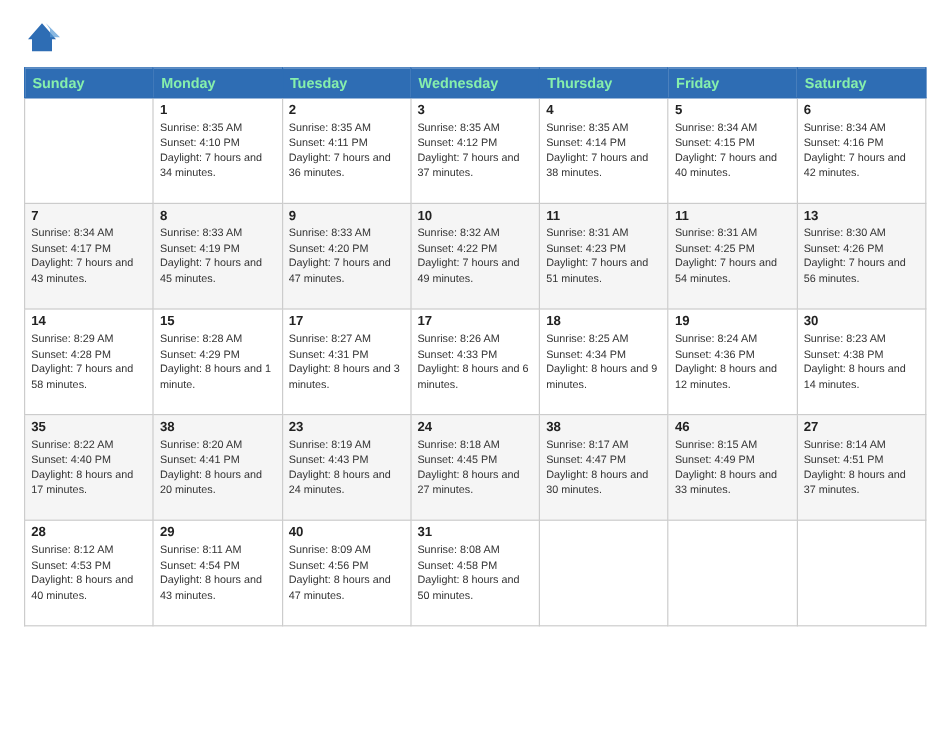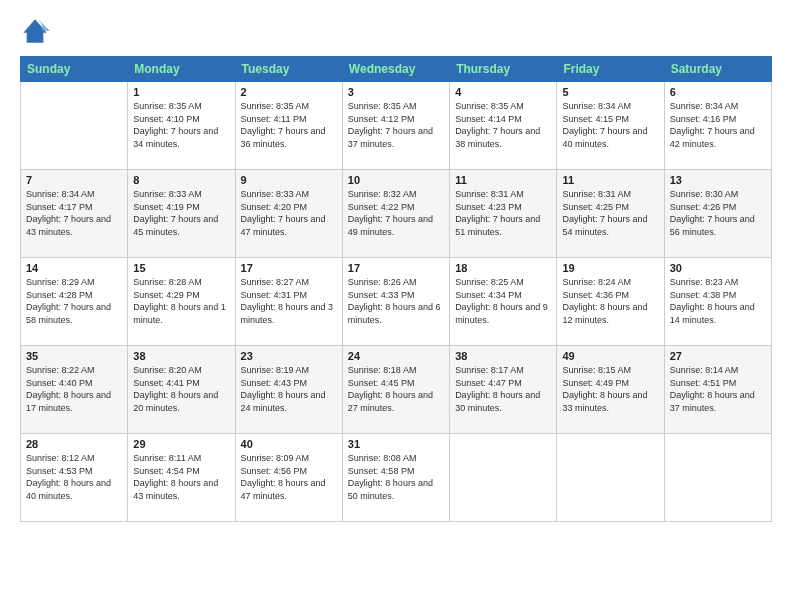--- a/index.html
+++ b/index.html
@@ -235,21 +235,21 @@
           </td>
           <td>
             <div class="day-number">24</div>
             <div class="day-info">Sunrise: 8:18 AM<br>Sunset: 4:45 PM<br>Daylight: 8 hours and 27 minutes.</div>
           </td>
           <td>
             <div class="day-number">38</div>
             <div class="day-info">Sunrise: 8:17 AM<br>Sunset: 4:47 PM<br>Daylight: 8 hours and 30 minutes.</div>
           </td>
           <td>
-            <div class="day-number">49</div>
+            <div class="day-number">46</div>
             <div class="day-info">Sunrise: 8:15 AM<br>Sunset: 4:49 PM<br>Daylight: 8 hours and 33 minutes.</div>
           </td>
           <td>
             <div class="day-number">27</div>
             <div class="day-info">Sunrise: 8:14 AM<br>Sunset: 4:51 PM<br>Daylight: 8 hours and 37 minutes.</div>
           </td>
         </tr>
         <tr>
           <td>
             <div class="day-number">28</div>

